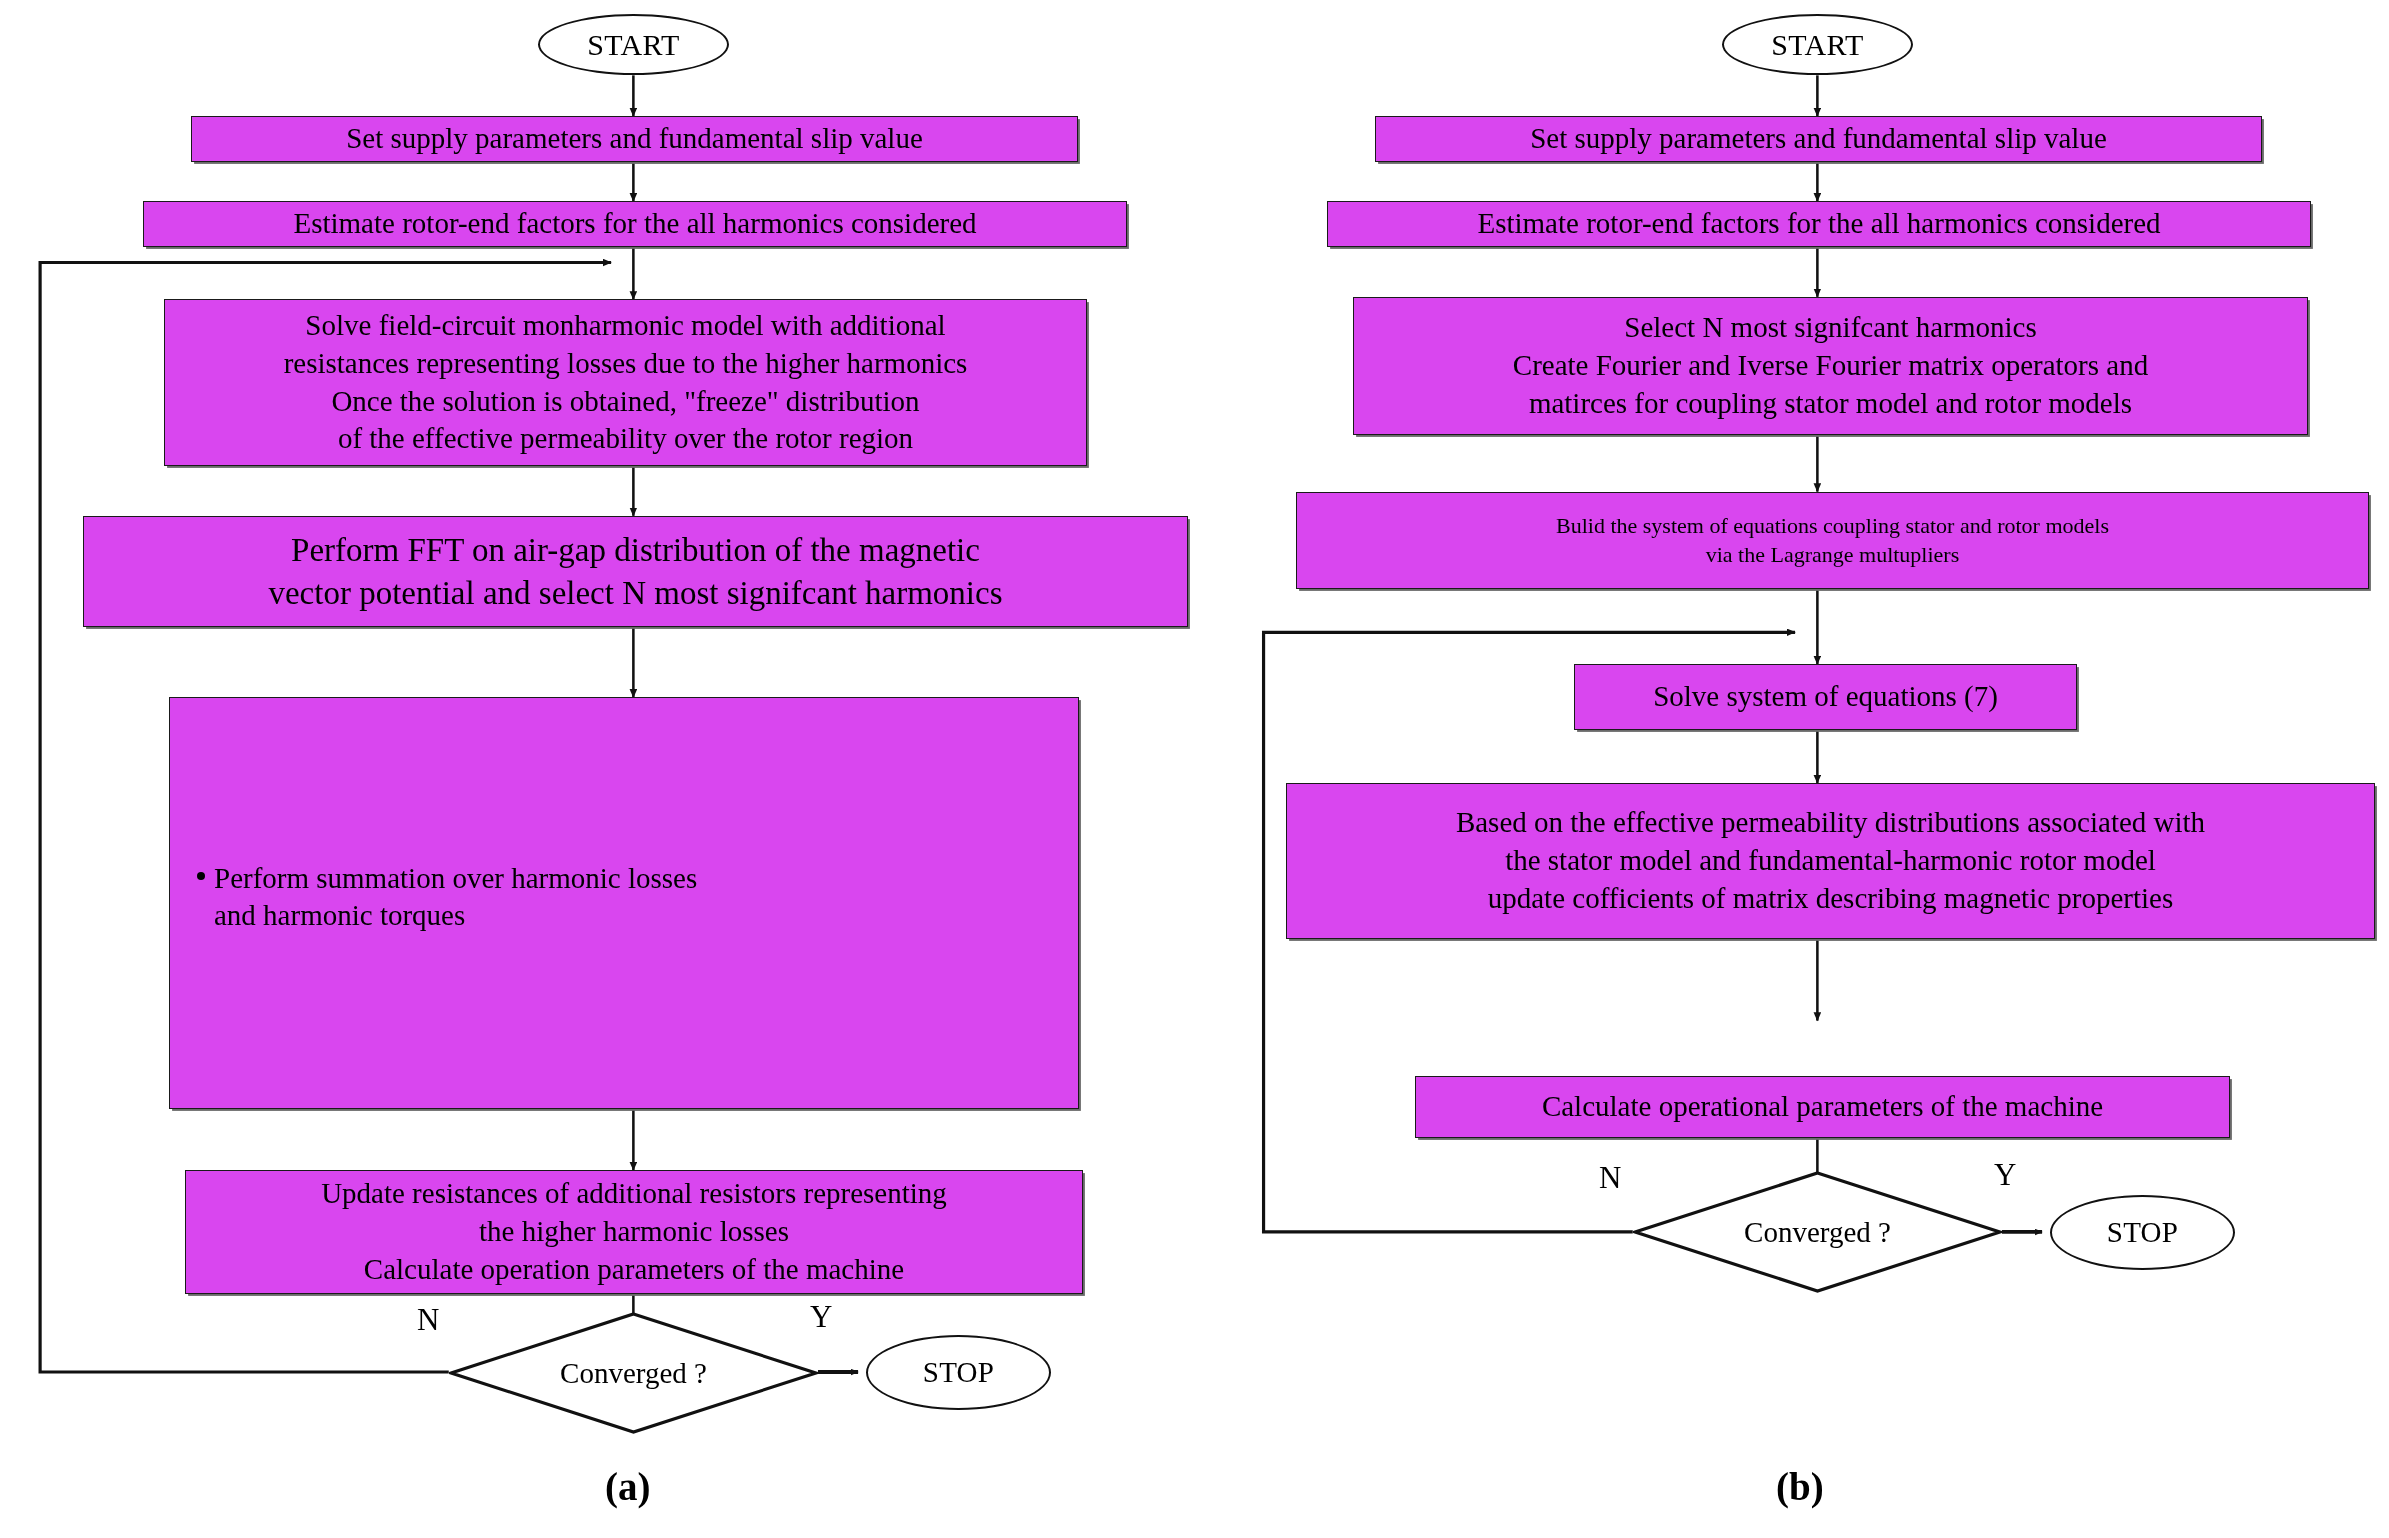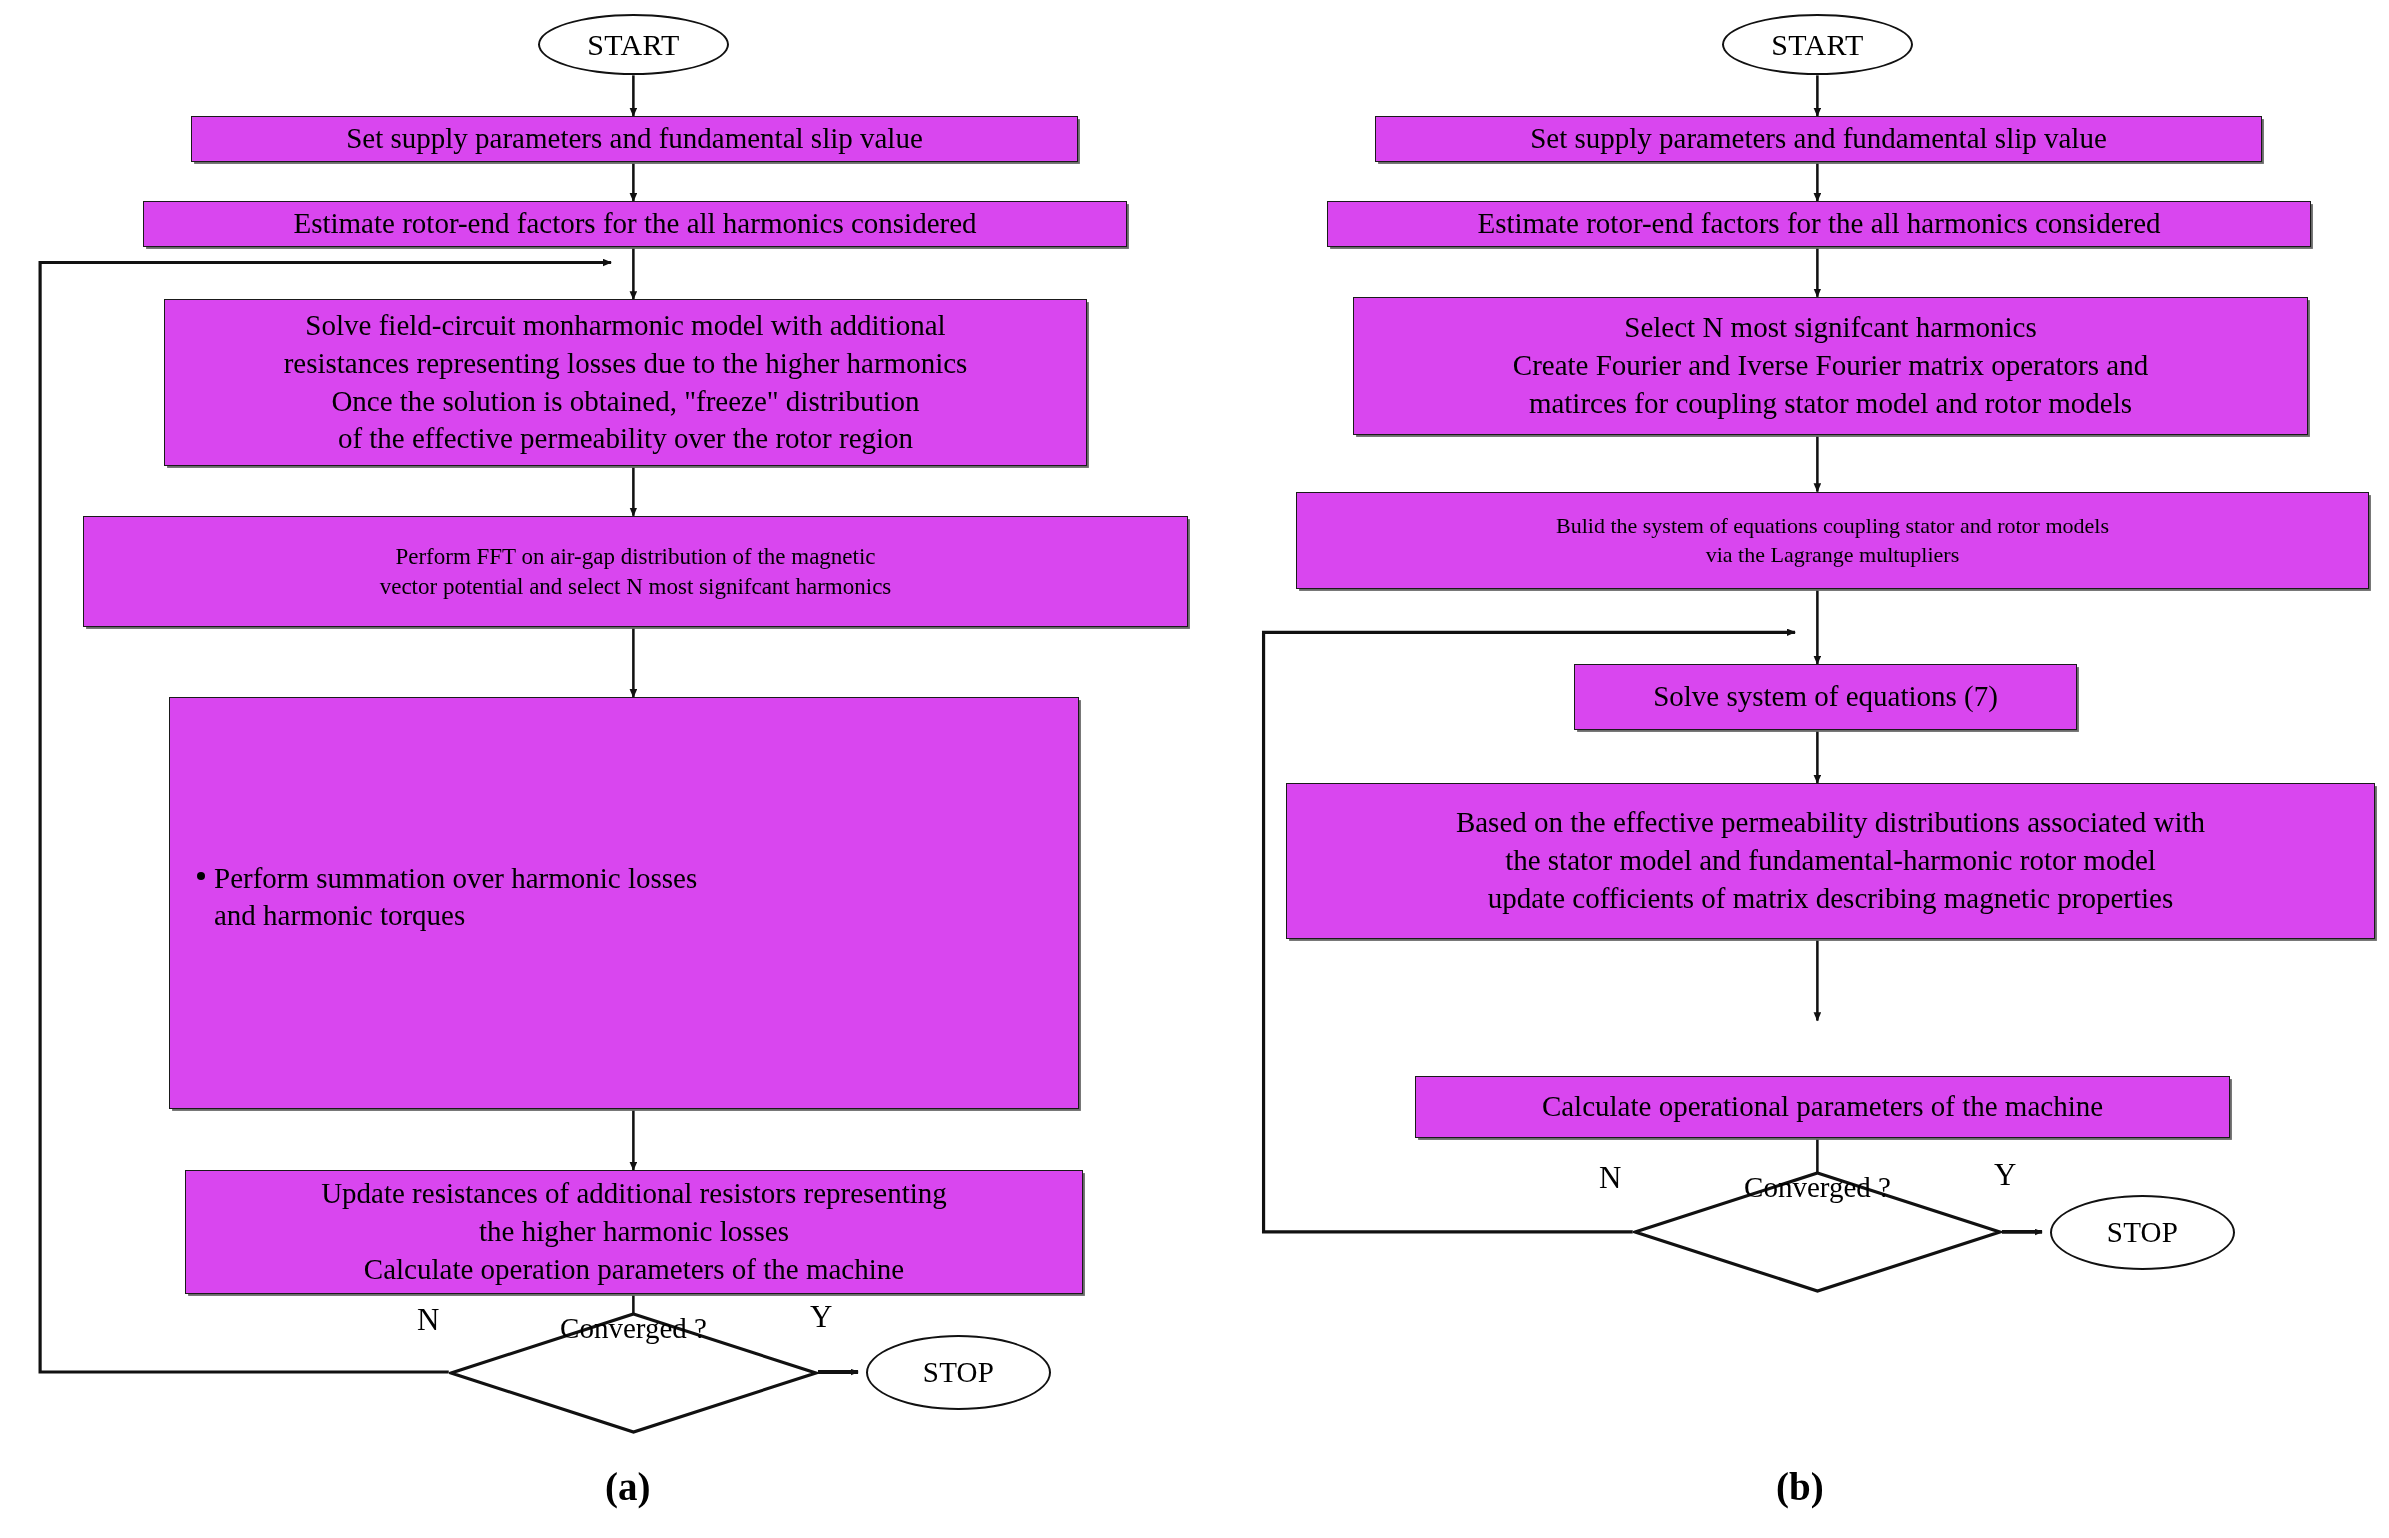--- a/index.html
+++ b/index.html
@@ -17,21 +17,21 @@
     box-shadow:2.5px 2.5px 0 -0.6px #6a6a6a;
   }
   .node .txt{padding:0 6.4px;white-space:pre-line;}
   .terminator{
     position:absolute;box-sizing:border-box;background:#fff;
     border:2.5px solid #111;border-radius:50%;
     display:flex;align-items:center;justify-content:center;
     text-align:center;letter-spacing:0.3px;
   }
   .decision{
-    position:absolute;display:flex;align-items:flex-start;justify-content:center;
+    position:absolute;display:flex;align-items:center;justify-content:center;
     text-align:center;
   }
   .decision svg{position:absolute;left:0;top:0;}
   .decision .dtxt{position:relative;z-index:2;}
   .lbl{position:absolute;white-space:nowrap;}
   .panel-label{position:absolute;font-weight:bold;white-space:nowrap;}
   .bullets{
     display:block;text-align:left;width:100%;
     padding:14px 19px 6.4px 28px;box-sizing:border-box;line-height:1.30;
   }
@@ -111,21 +111,21 @@
     <span class="txt">Estimate rotor-end factors for the all harmonics considered</span>
   </div>
 
   <div class="node" style="left:164px;top:299px;width:923px;height:167px;font-size:29px;">
     <span class="txt">Solve field-circuit monharmonic model with additional
 resistances representing losses due to the higher harmonics
 Once the solution is obtained, "freeze" distribution
 of the effective permeability over the rotor region</span>
   </div>
 
-  <div class="node" style="left:83px;top:516px;width:1105px;height:111px;font-size:23px;">
+  <div class="node" style="left:83px;top:516px;width:1105px;height:111px;font-size:33px;">
     <span class="txt">Perform FFT on air-gap distribution of the magnetic
 vector potential and select N most signifcant harmonics</span>
   </div>
 
   <div class="node" style="left:169px;top:697px;width:910px;height:412px;font-size:29px;">
     <div class="bullets">
       <div class="bitem tight">
         <span class="bdot"></span>
         <span class="btext">Perform summation over harmonic losses
 and harmonic torques</span>

